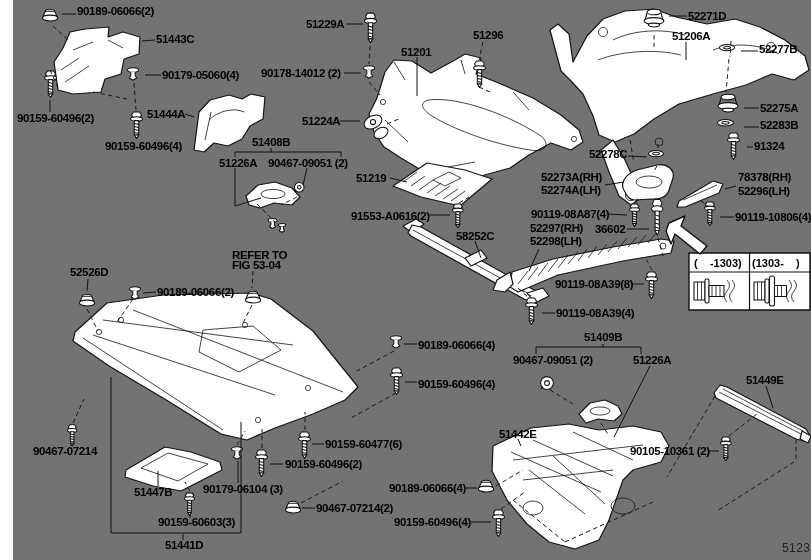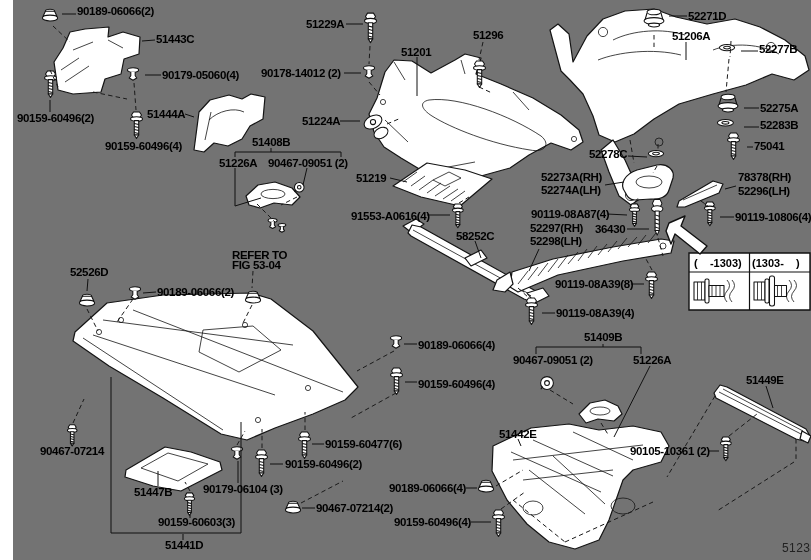--- a/index.html
+++ b/index.html
@@ -284,45 +284,45 @@
       <div class="lbl" style="left: 92px; top: 141px;">90159-60496(4)</div>
       <div class="lbl" style="left: 239px; top: 137px;">51408B</div>
       <div class="lbl" style="left: 206px; top: 158px;">51226A</div>
       <div class="lbl" style="left: 255px; top: 158px;">90467-09051 (2)</div>
       <div class="lbl" style="left: 293px; top: 19px;">51229A</div>
       <div class="lbl" style="left: 248px; top: 68px;">90178-14012 (2)</div>
       <div class="lbl" style="left: 388px; top: 47px;">51201</div>
       <div class="lbl" style="left: 460px; top: 30px;">51296</div>
       <div class="lbl" style="left: 289px; top: 116px;">51224A</div>
       <div class="lbl" style="left: 343px; top: 173px;">51219</div>
-      <div class="lbl" style="left: 338px; top: 211px;">91553-A0616(4)</div>
+      <div class="lbl" style="left: 338px; top: 211px;">91553-A0616(2)</div>
       <div class="lbl" style="left: 443px; top: 231px; text-align: center;">58252C</div>
       <div class="lbl" style="left: 219px; top: 250px;">REFER TO</div>
       <div class="lbl" style="left: 219px; top: 260px;">FIG 53-04</div>
       <div class="lbl" style="left: 675px; top: 11px;">52271D</div>
       <div class="lbl" style="left: 659px; top: 31px;">51206A</div>
       <div class="lbl" style="left: 746px; top: 44px;">52277B</div>
       <div class="lbl" style="left: 747px; top: 103px;">52275A</div>
       <div class="lbl" style="left: 747px; top: 120px;">52283B</div>
-      <div class="lbl" style="left: 741px; top: 141px;">75041</div>
+      <div class="lbl" style="left: 741px; top: 141px;">91324</div>
       <div class="lbl" style="left: 576px; top: 149px;">52278C</div>
       <div class="lbl" style="left: 528px; top: 172px;">52273A(RH)</div>
       <div class="lbl" style="left: 528px; top: 185px;">52274A(LH)</div>
       <div class="lbl" style="left: 725px; top: 172px;">78378(RH)</div>
       <div class="lbl" style="left: 725px; top: 186px;">52296(LH)</div>
       <div class="lbl" style="left: 518px; top: 209px;">90119-08A87(4)</div>
       <div class="lbl" style="left: 517px; top: 223px;">52297(RH)</div>
       <div class="lbl" style="left: 517px; top: 236px;">52298(LH)</div>
-      <div class="lbl" style="left: 582px; top: 224px;">36430</div>
+      <div class="lbl" style="left: 582px; top: 224px;">36602</div>
       <div class="lbl" style="left: 722px; top: 212px;">90119-10806(4)</div>
       <div class="lbl" style="left: 542px; top: 279px;">90119-08A39(8)</div>
       <div class="lbl" style="left: 543px; top: 308px;">90119-08A39(4)</div>
       <div class="lbl" style="left: 57px; top: 267px; text-align: center;">52526D</div>
       <div class="lbl" style="left: 144px; top: 287px;">90189-06066(2)</div>
-      <div class="lbl" style="left: 27px; top: 446px;">90467-07214</div>
+      <div class="lbl" style="left: 20px; top: 446px;">90467-07214</div>
       <div class="lbl" style="left: 121px; top: 487px;">51447B</div>
       <div class="lbl" style="left: 190px; top: 484px;">90179-06104 (3)</div>
       <div class="lbl" style="left: 145px; top: 517px;">90159-60603(3)</div>
       <div class="lbl" style="left: 152px; top: 540px;">51441D</div>
       <div class="lbl" style="left: 405px; top: 340px;">90189-06066(4)</div>
       <div class="lbl" style="left: 405px; top: 379px;">90159-60496(4)</div>
       <div class="lbl" style="left: 312px; top: 439px;">90159-60477(6)</div>
       <div class="lbl" style="left: 272px; top: 459px;">90159-60496(2)</div>
       <div class="lbl" style="left: 376px; top: 483px;">90189-06066(4)</div>
       <div class="lbl" style="left: 303px; top: 503px;">90467-07214(2)</div>

